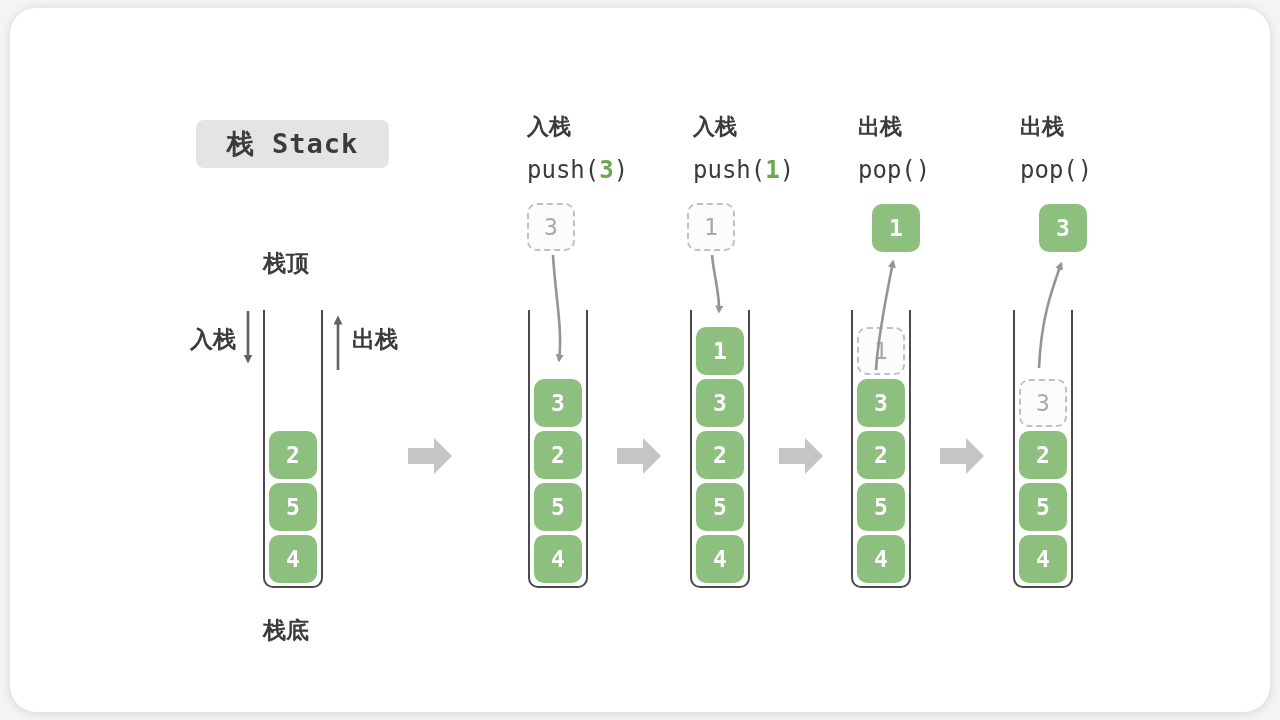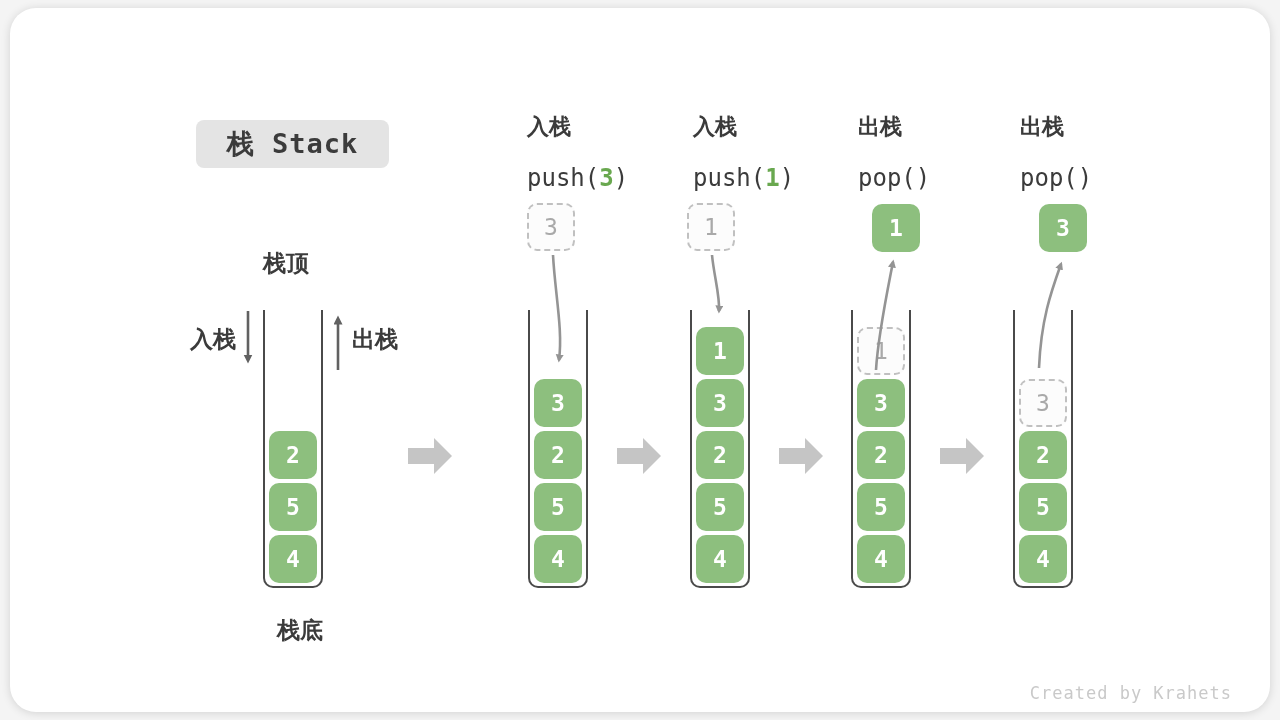--- a/index.html
+++ b/index.html
@@ -19,21 +19,21 @@
 
   .title-box{
     left:186px;top:112px;width:193px;height:48px;
     background:#e4e4e4;border-radius:8px;
     display:flex;align-items:center;justify-content:center;
     font-size:27px;font-weight:700;color:#3b3b3b;letter-spacing:1px;
   }
 
   .col-header{color:#3b3b3b;}
   .col-header .op{font-size:22px;font-weight:700;line-height:1;}
-  .col-header .code{font-size:24px;margin-top:28px;line-height:1;color:#3b3b3b;}
+  .col-header .code{font-size:24px;margin-top:20px;line-height:1;color:#3b3b3b;}
   .col-header .arg{color:#69a84f;font-weight:700;}
 
   .cell{
     width:48px;height:48px;border-radius:10px;
     background:#8dbf7e;color:#ffffff;
     display:flex;align-items:center;justify-content:center;
     font-size:23px;font-weight:700;
   }
   .cell.dashed{
     background:#fcfcfc;border:2px dashed #c0c0c0;color:#a9a9a9;
@@ -94,21 +94,21 @@
   <div class="abs float-box solid mono" style="left:1029px;top:196px;">3</div>
 
   <div class="abs cjk-label" style="left:253px;top:244px;width:60px;text-align:left;">栈顶</div>
   <div class="abs cjk-label" style="left:180px;top:320px;">入栈</div>
   <div class="abs cjk-label" style="left:342px;top:320px;">出栈</div>
   <div class="abs stack" style="left:253px;top:302px;">
     <div class="cell mono">2</div>
     <div class="cell mono">5</div>
     <div class="cell mono">4</div>
   </div>
-  <div class="abs cjk-label" style="left:253px;top:611px;width:60px;text-align:right;">栈底</div>
+  <div class="abs cjk-label" style="left:253px;top:611px;width:60px;text-align:left;">栈底</div>
 
   <div class="abs stack" style="left:518px;top:302px;">
     <div class="cell mono">3</div>
     <div class="cell mono">2</div>
     <div class="cell mono">5</div>
     <div class="cell mono">4</div>
   </div>
 
   <div class="abs stack" style="left:680px;top:302px;">
     <div class="cell mono">1</div>
@@ -162,15 +162,14 @@
 
     <path d="M543,247 C545,285 553,322 549,352" fill="none" stroke="#949494" stroke-width="2.6" marker-end="url(#ah-gray)"></path>
 
     <path d="M702,247 C704,268 710,288 709,303" fill="none" stroke="#949494" stroke-width="2.6" marker-end="url(#ah-gray)"></path>
 
     <path d="M866,362 C868,328 876,290 883,254" fill="none" stroke="#949494" stroke-width="2.6" marker-end="url(#ah-gray)"></path>
 
     <path d="M1029,360 C1031,312 1041,284 1051,256" fill="none" stroke="#949494" stroke-width="2.6" marker-end="url(#ah-gray)"></path>
   </svg>
 
-  <div class="abs watermark mono" style="right:38px;top:675px;">Created by Krahets</div>
 
 </div>
 
 </body></html>

